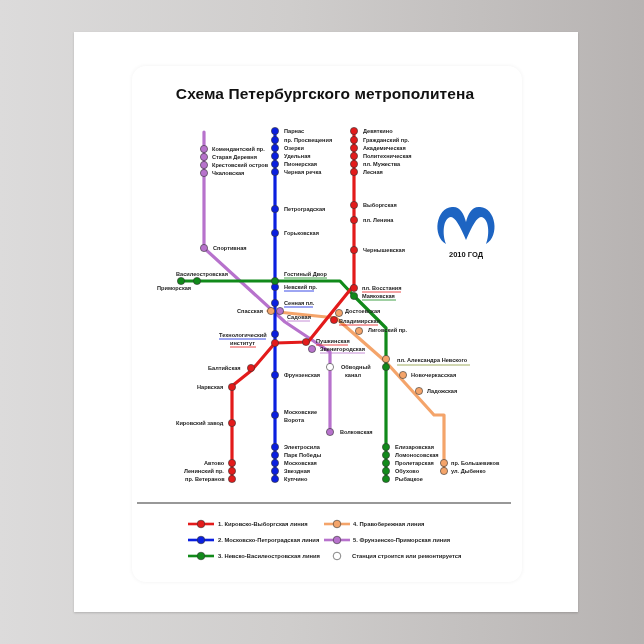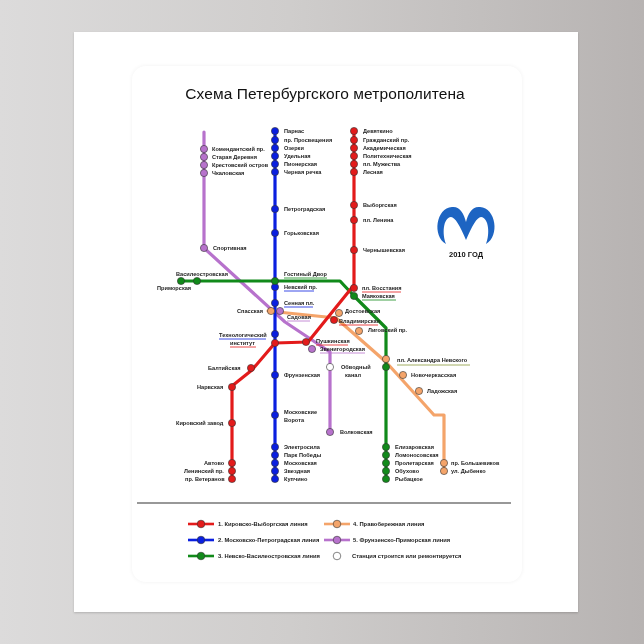--- a/index.html
+++ b/index.html
@@ -16,21 +16,21 @@
     }
     .inner {
       position:absolute; left:132px; top:66px; width:390px; height:516px;
       border-radius:14px;
       box-shadow: 0 0 4px rgba(0,0,0,0.06);
       background:#fff;
     }
     svg.map { position:absolute; left:0; top:0; }
     .title {
       position:absolute; left:130px; top:85px; width:390px; text-align:center;
-      font-weight:normal; font-size:15.5px; color:#111; letter-spacing:0.1px;
+      font-weight:bold; font-size:15.5px; color:#111; letter-spacing:0.1px;
     }
     text { font-family: "Liberation Sans", sans-serif; }
     .st { font-size:5.6px; font-weight:bold; fill:#222; }
     .lg { font-size:5.8px; font-weight:bold; fill:#222; }
     .year { font-size:7.5px; font-weight:bold; fill:#111; }
   </style>
 </head>
 <body>
 
 <div class="poster"></div>

